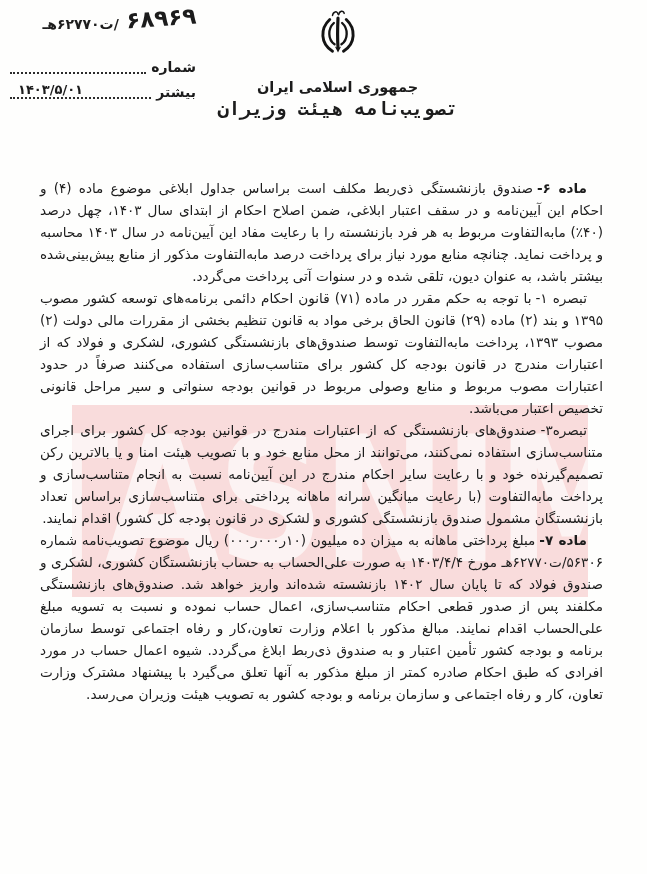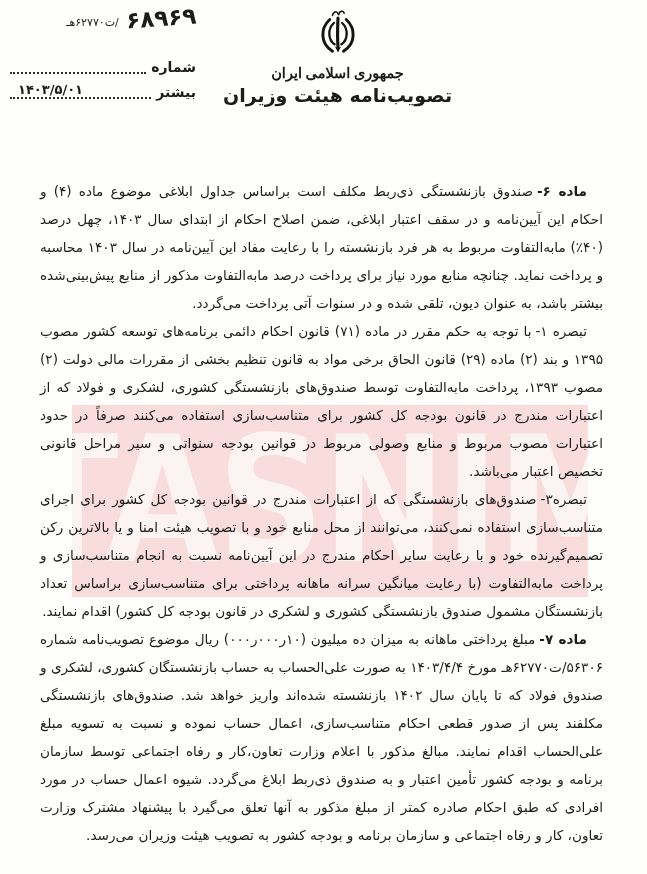--- a/index.html
+++ b/index.html
@@ -10,54 +10,54 @@
   }
 
   
   .ref-block{position:absolute;top:4px;left:8px;width:188px;direction:rtl;z-index:3;}
   .ref-number-row{display:flex;align-items:flex-start;gap:7px;height:38px;}
   .handwritten-number{
     font-size:23px;font-weight:bold;letter-spacing:2px;
     transform:rotate(-4deg);transform-origin:center;line-height:1;
     padding-top:3px;
   }
-  .printed-suffix{font-size:11px;font-weight:normal;padding-top:12px;white-space:nowrap;margin-left:34px;}
+  .printed-suffix{font-size:14px;font-weight:bold;padding-top:12px;white-space:nowrap;margin-left:34px;}
   .label-row{display:flex;align-items:flex-end;height:21px;}
   .row-shomareh{margin-top:11px;justify-content:center;}
   .row-tarikh{margin-top:4px;}
   .ref-label{font-size:14px;font-weight:bold;line-height:1;flex:0 0 auto;}
   .dots{flex:1 1 auto;border-bottom:2px dotted #2b2b2b;height:14px;margin-left:2px;margin-right:5px;position:relative;}
   .date-value{
     position:absolute;bottom:0;left:8px;font-size:13px;font-weight:bold;
     direction:ltr;white-space:nowrap;
   }
 
   
   .emblem-block{position:absolute;top:8px;left:28px;right:0;text-align:center;z-index:3;}
   .emblem{display:inline-block;}
-  .country-name{font-size:14.5px;font-weight:bold;margin-top:1px;letter-spacing:0.5px;font-family:Liberation Serif, serif;}
+  .country-name{font-size:14.5px;font-weight:bold;margin-top:15px;letter-spacing:0.5px;}
   .office-title{font-size:33px;font-weight:bold;line-height:1.35;letter-spacing:1px;}
-  .doc-type{font-size:19px;font-weight:bold;margin-top:2px;letter-spacing:0.5px;}
+  .doc-type{font-size:19px;font-weight:bold;margin-top:2px;letter-spacing:0.5px;font-family:Liberation Mono, monospace;}
 
   
   .watermark{
     position:absolute;left:72px;top:405px;width:516px;height:192px;
     background:#f5bebe;opacity:0.52;z-index:1;
     display:flex;align-items:center;justify-content:center;overflow:hidden;
   }
   .watermark-text{
     font-size:148px;font-weight:800;color:#fceaea;letter-spacing:-2px;
     transform:scaleY(1.18);line-height:1;direction:ltr;
     font-family:"DejaVu Sans", sans-serif;
   }
 
   
   .body-text{
     position:absolute;top:177px;right:44px;left:40px;z-index:2;
-    font-size:13.6px;line-height:28px;text-align:justify;
+    font-size:13.6px;line-height:22px;text-align:justify;
   }
   .body-text p{margin:0;text-indent:16px;}
   .lead{margin-inline-end:4px;}
   .lead-bold{font-weight:bold;}
 </style>
 </head>
 <body>
 
 <div class="page">
 

